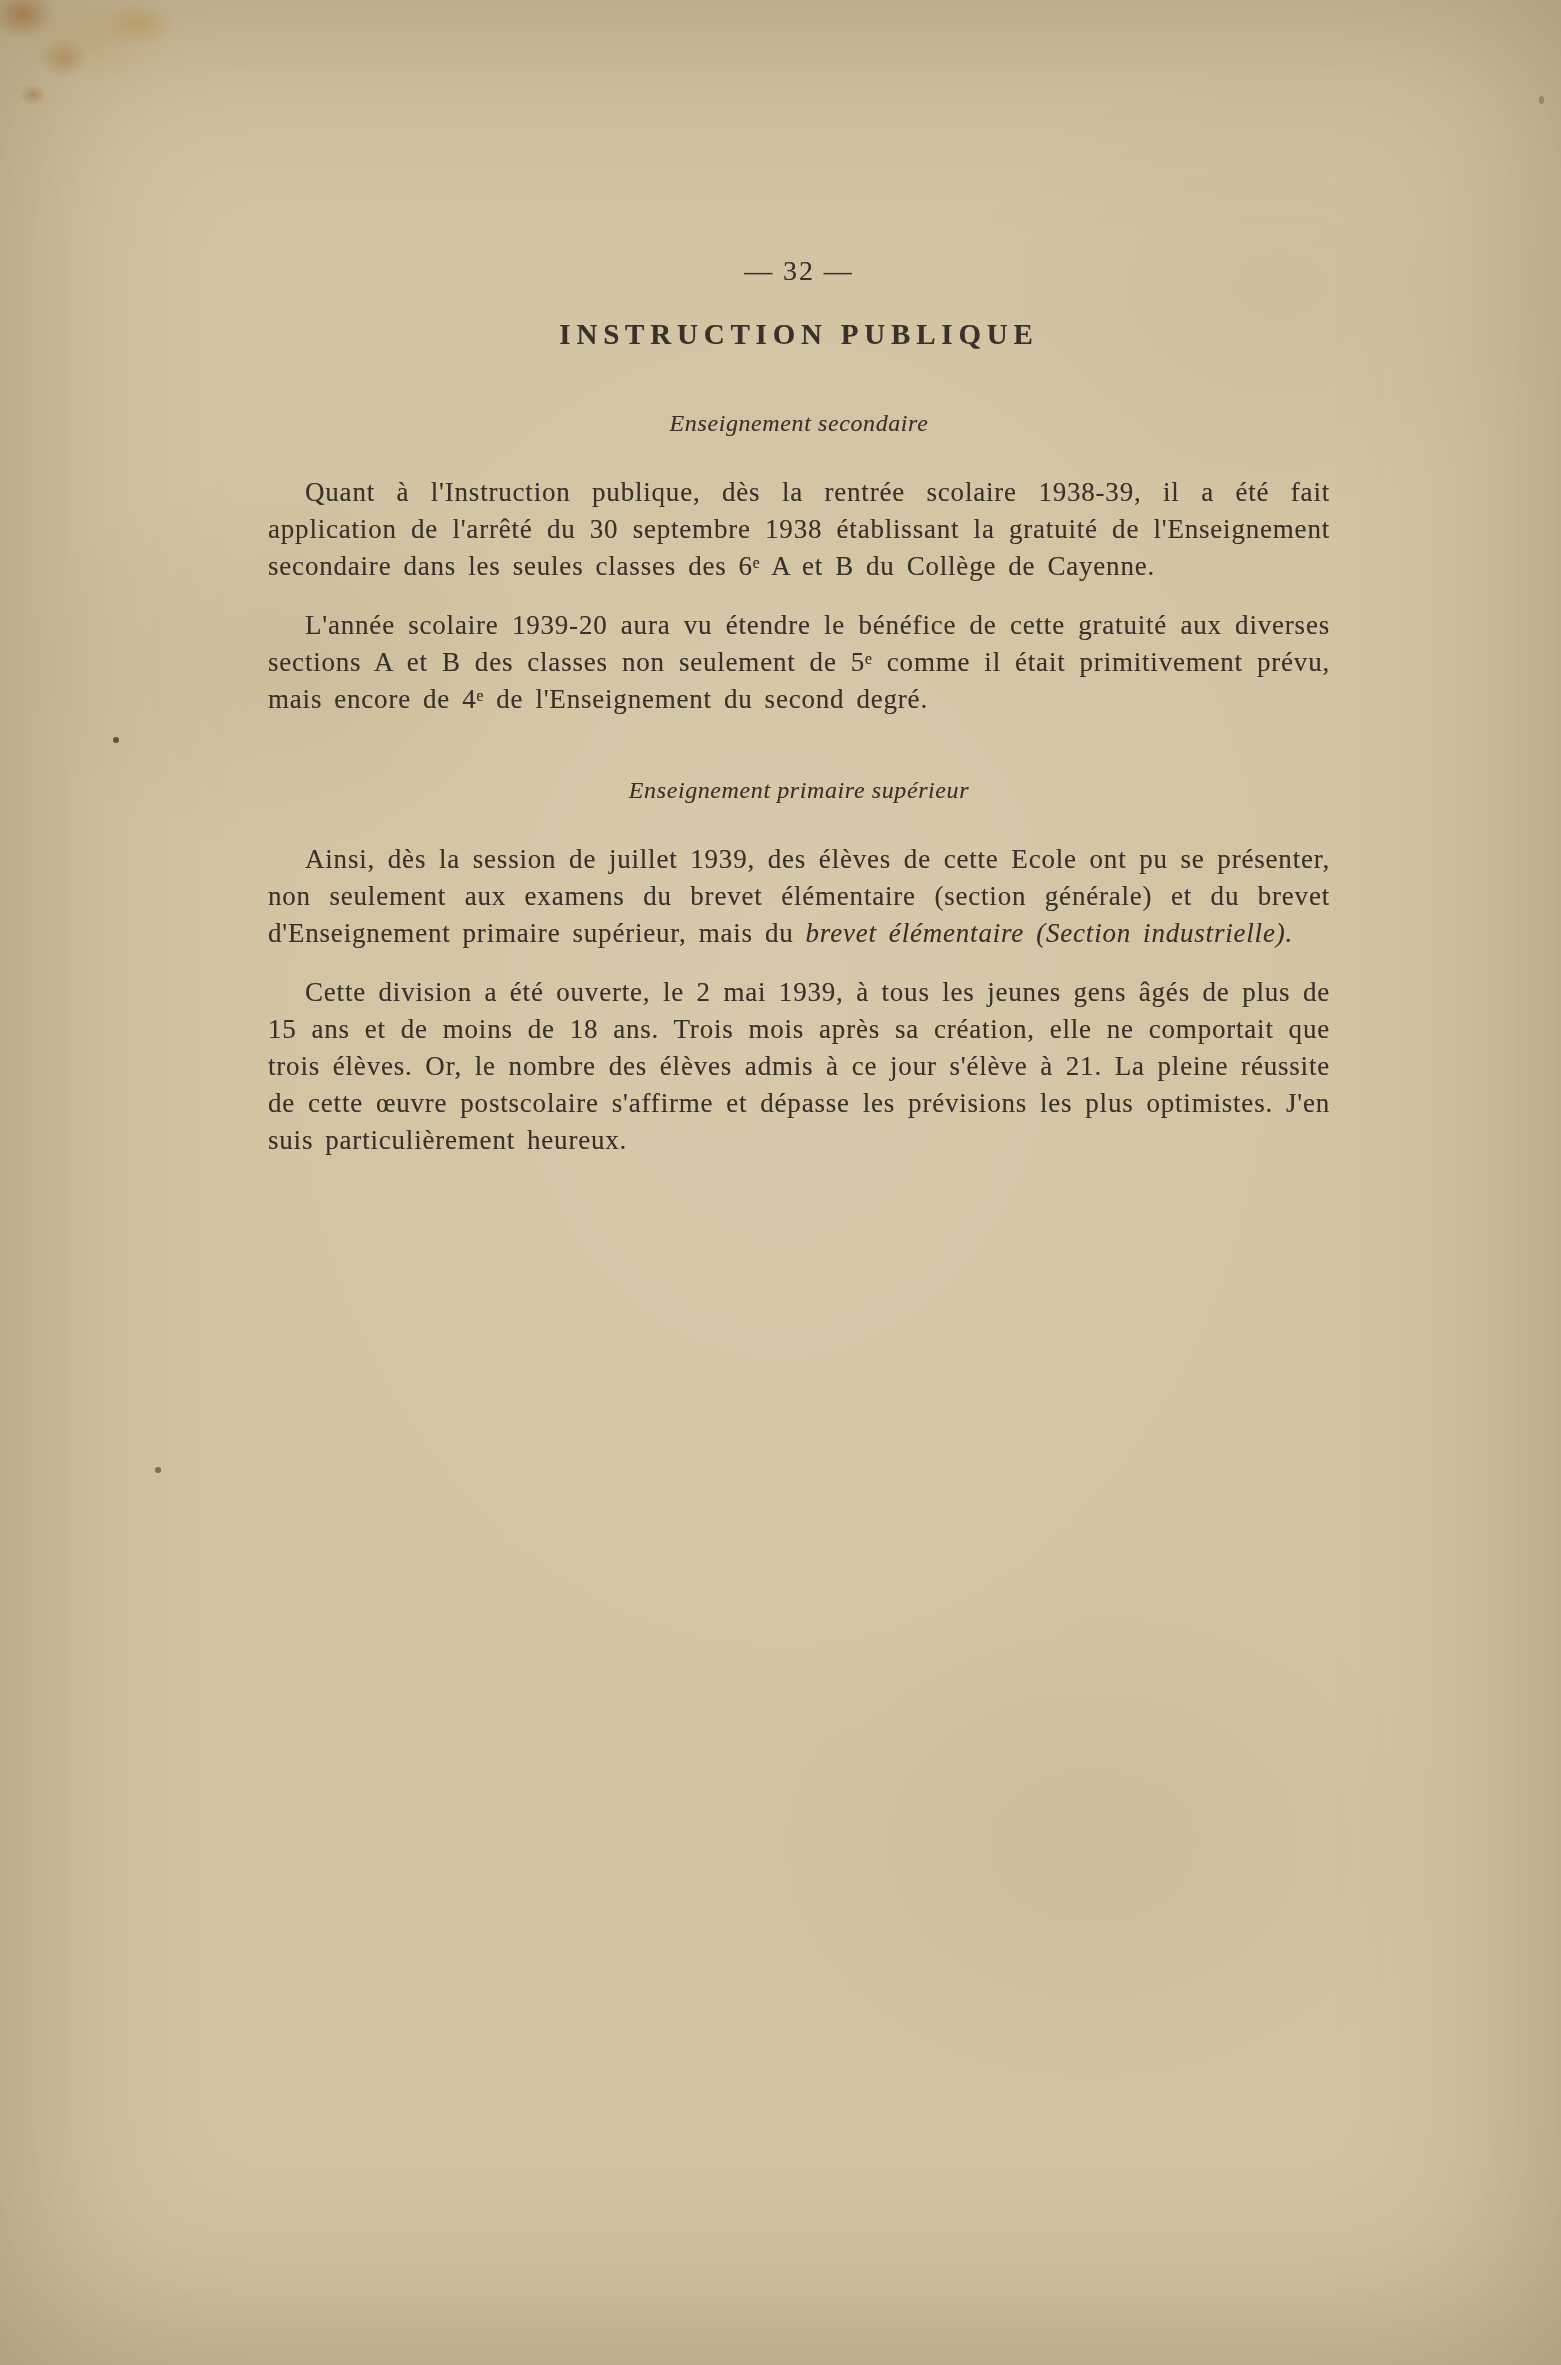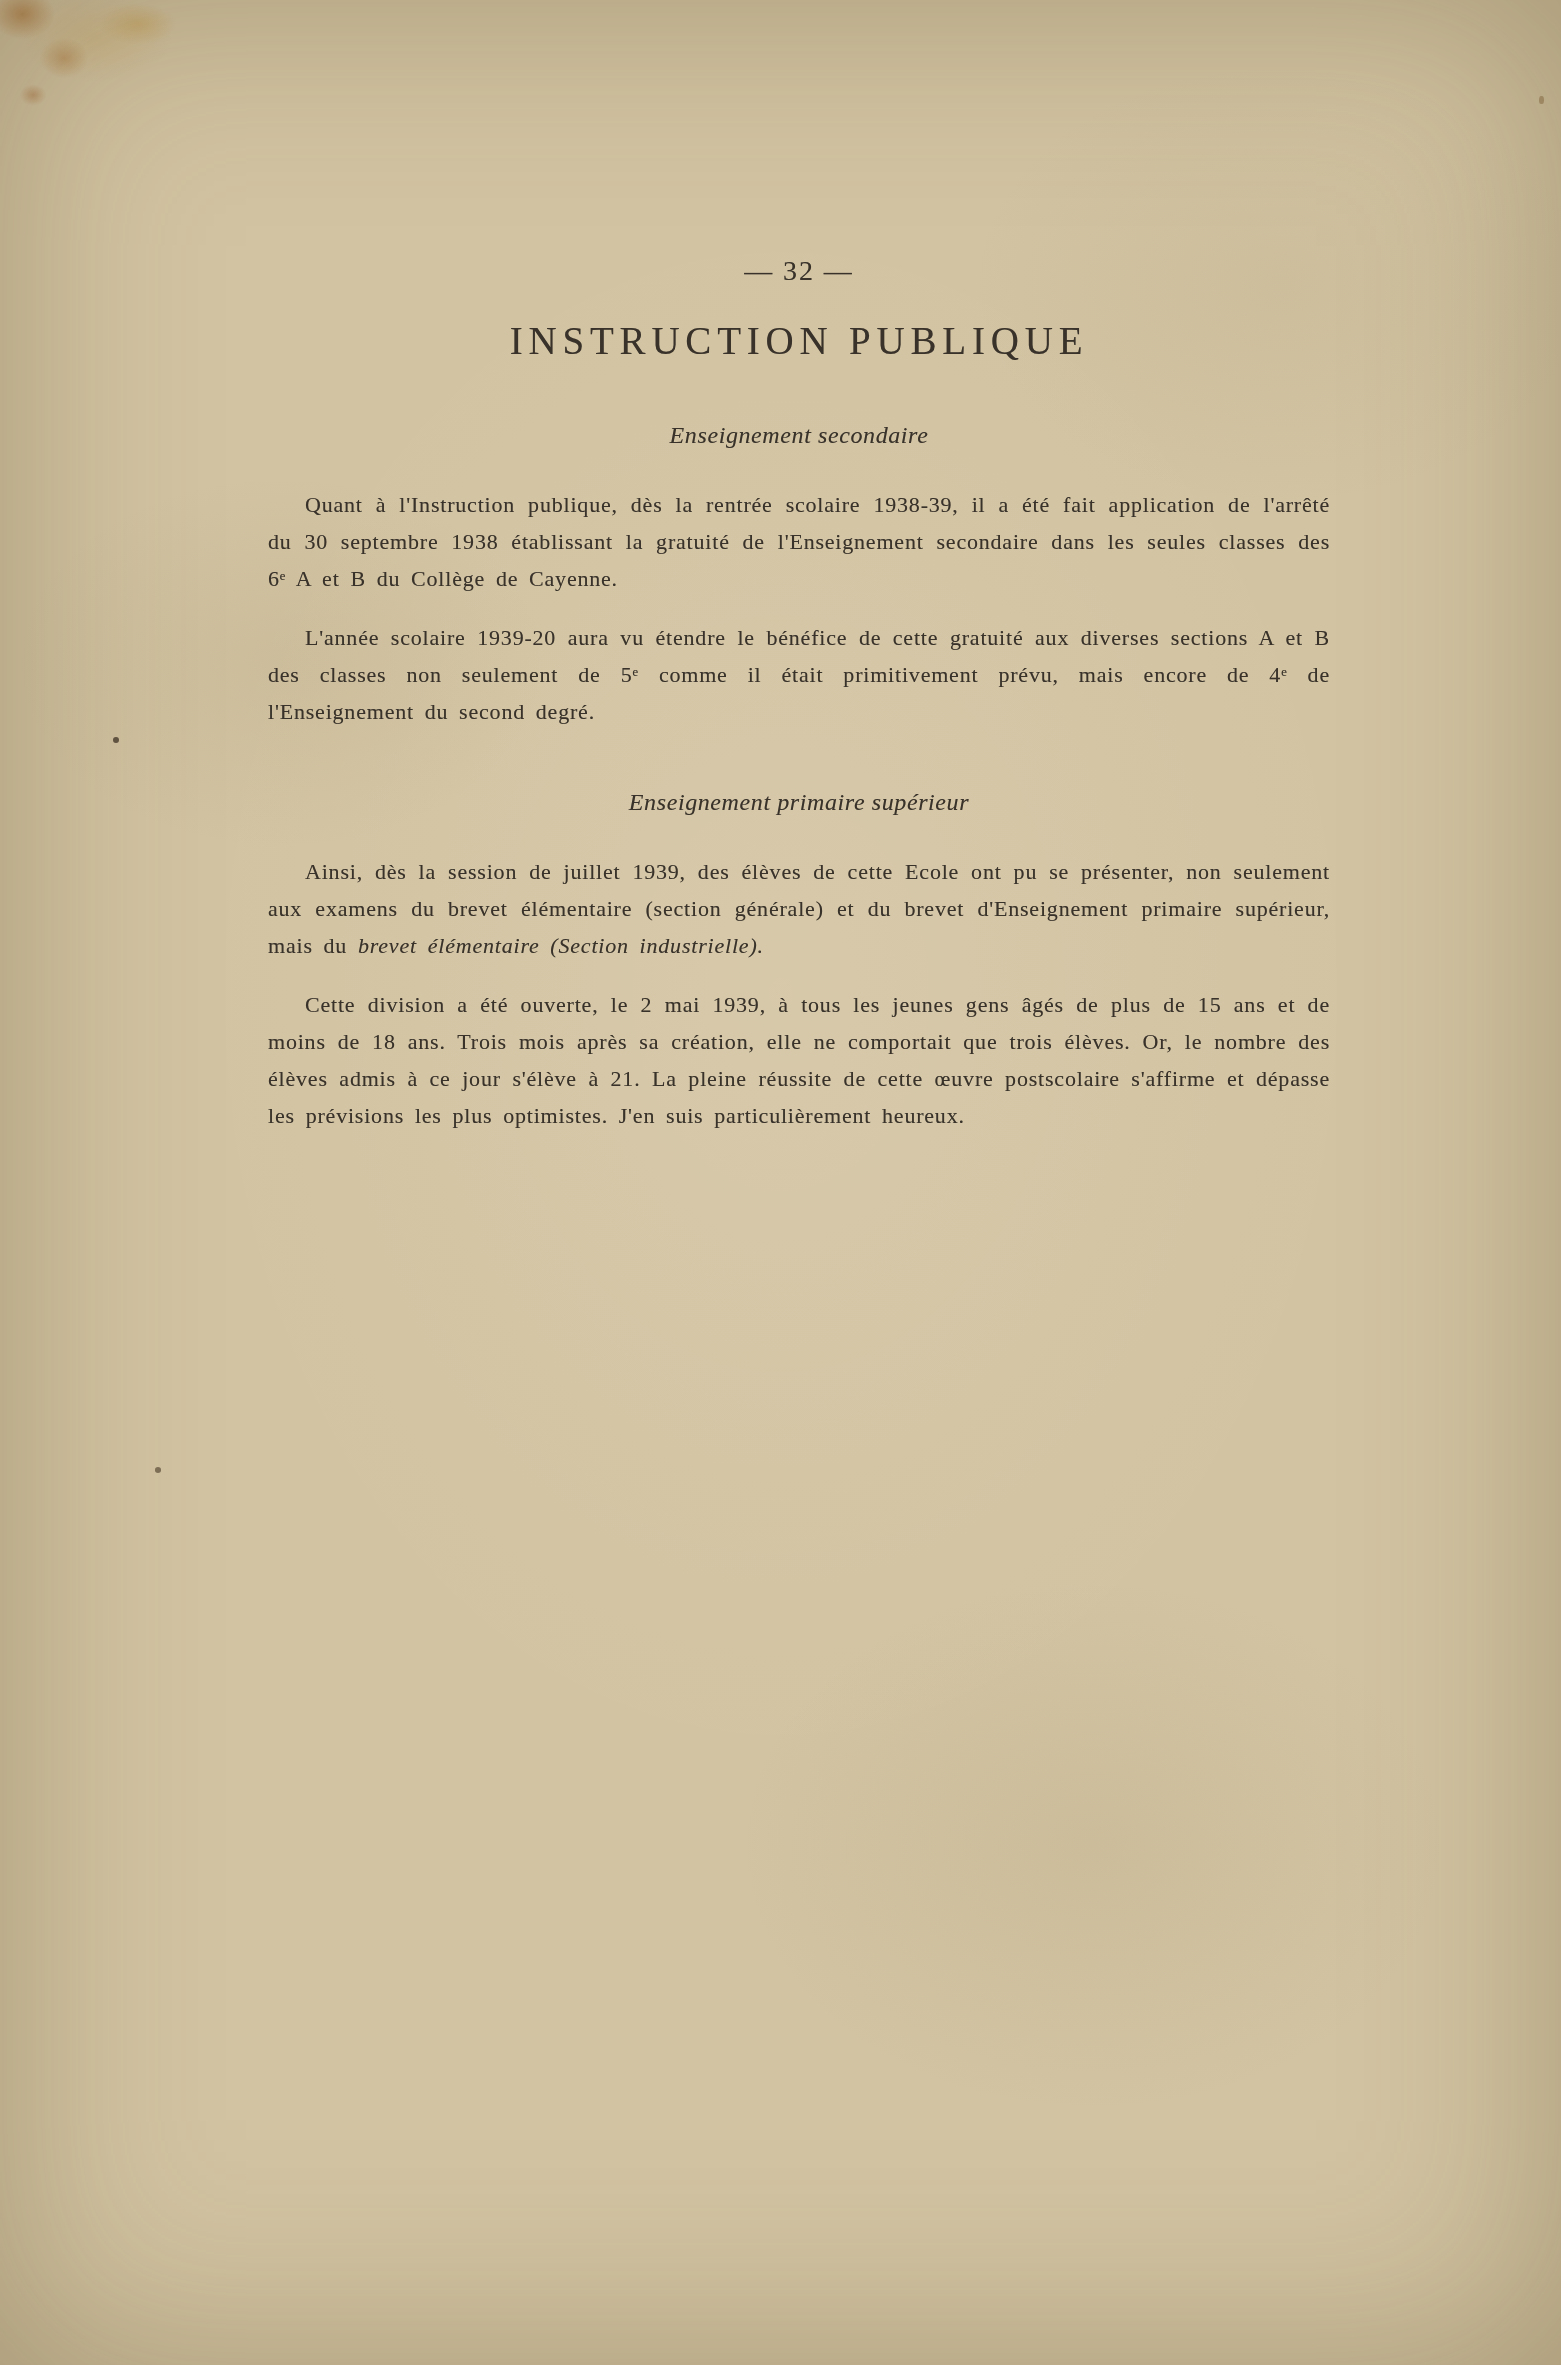--- a/index.html
+++ b/index.html
@@ -50,35 +50,35 @@
     text-shadow: 0 0 0.6px rgba(56,50,42,0.35);
   }
   .page-number {
     text-align: center;
     font-size: 28px;
     letter-spacing: 1.9px;
     margin: 0 0 31px 0;
   }
   .doc-title {
     text-align: center;
-    font-size: 39px;
-    font-weight: normal;
+    font-size: 29px;
+    font-weight: bold;
     letter-spacing: 5.8px;
     margin: 0;
   }
   .section-heading {
     text-align: center;
     font-style: italic;
     font-size: 24px;
     font-weight: normal;
     letter-spacing: 0.6px;
     margin: 59px 0 37px 0;
   }
   .para {
-    font-size: 22px;
+    font-size: 27px;
     line-height: 37px;
     letter-spacing: 0.8px;
     word-spacing: 4.5px;
     text-align: justify;
     text-indent: 37px;
     margin: 4px 0 22px 0;
   }
   .para em {
     font-style: italic;
   }

